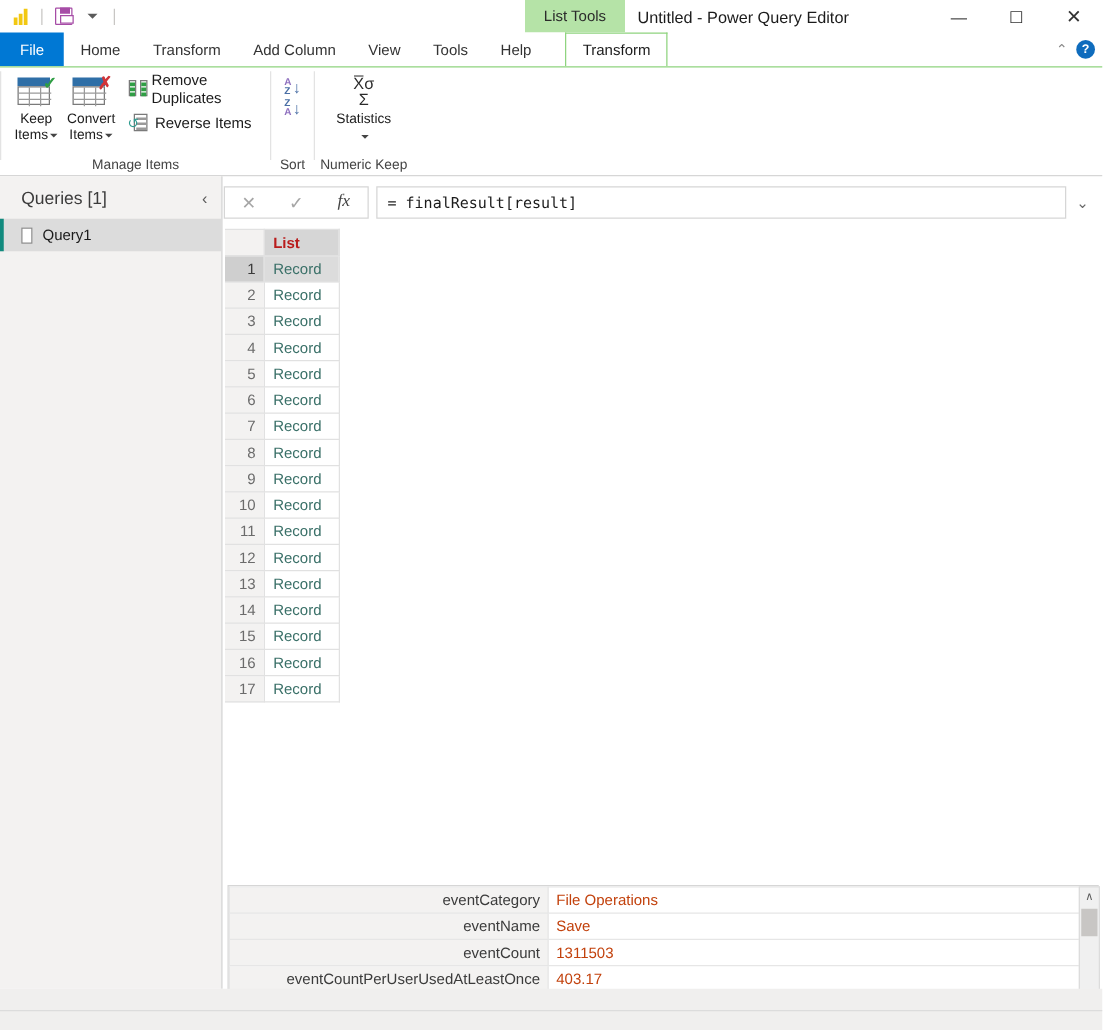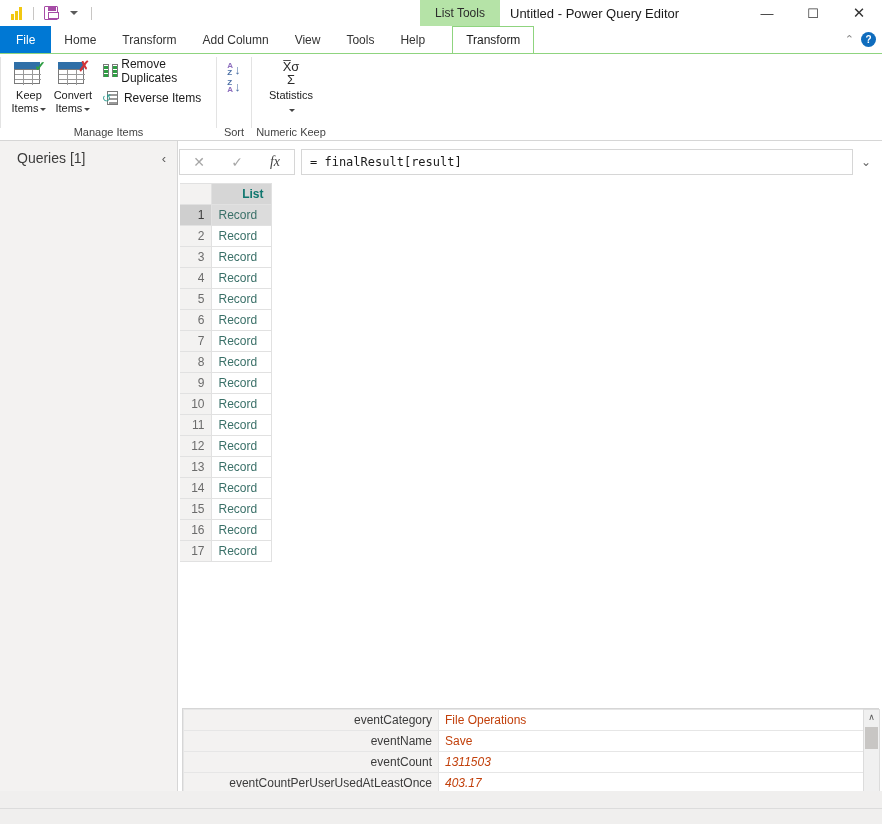--- a/index.html
+++ b/index.html
@@ -149,35 +149,35 @@
   .fx-expand { width: 26px; height: 26px; display: flex; align-items: center; justify-content: center; font-size: 12px; color: #666; }
 
   
   .grid { position: absolute; left: 180px; top: 183px; }
   .grid table { border-collapse: collapse; }
   .grid th, .grid td { height: 21px; font-size: 12px; padding: 0 7px; border: 1px solid #e1e1e1; }
   .grid th.idx, .grid td.idx {
     width: 31px; text-align: right; background: #f3f2f1; color: #6b6b6b; border-left: none;
     font-weight: normal; padding-right: 6px;
   }
-  .grid th.col { width: 60px; text-align: right; background: #d6d6d6; color: #0f766e; font-weight: bold; }
+  .grid th.col { width: 60px; text-align: left; background: #d6d6d6; color: #b91c1c; font-weight: bold; }
   .grid td.val { width: 60px; text-align: left; background: #fff; color: #3a7068; }
   .grid tr.sel td.idx { background: #cfcfcf; color: #3b3b3b; }
   .grid tr.sel td.val { background: #dcdcdc; }
 
   
   .detail {
     position: absolute; left: 182px; top: 708px; width: 697px; height: 104px;
     border: 1px solid #d6d6d6; background: #fff; overflow: hidden;
   }
   .detail table { border-collapse: collapse; width: 100%; table-layout: fixed; }
   .detail td { height: 21px; font-size: 12px; border: 1px solid #e6e6e6; padding: 0 6px; }
   .detail td.k { width: 255px; text-align: right; background: #f3f2f1; color: #3b3b3b; }
   .detail td.v { background: #fff; color: #c2410c; }
-  .detail td.v.num { font-style: italic; }
+  .detail td.v.num { }
 
   .dscroll {
     position: absolute; right: 2px; top: 709px; width: 17px; height: 102px;
     background: #f0f0f0; border: 1px solid #dcdcdc;
     display: flex; flex-direction: column; align-items: center; justify-content: space-between;
   }
   .dscroll .ar { font-size: 9px; color: #5b5b5b; height: 14px; line-height: 14px; }
   .dscroll .thumb { position: absolute; top: 17px; left: 1px; width: 13px; height: 22px; background: #c8c6c4; }
 
   
@@ -350,20 +350,24 @@
       </div>
       <div class="grp-label">Numeric Keep</div>
     </div>
   </div>
 
   <div class="sidebar">
     <div class="sb-header">
       <span class="sb-title">Queries [1]</span>
       <span class="sb-collapse">‹</span>
     </div>
+    <div class="q-item">
+      <span class="q-ico"></span>
+      <span>Query1</span>
+    </div>
   </div>
 
   <div class="fx-bar">
     <div class="fx-btns">
       <div class="fx-btn">✕</div>
       <div class="fx-btn">✓</div>
       <div class="fx-btn fx">fx</div>
     </div>
     <div class="fx-input">= finalResult[result]</div>
     <div class="fx-expand">⌄</div>

